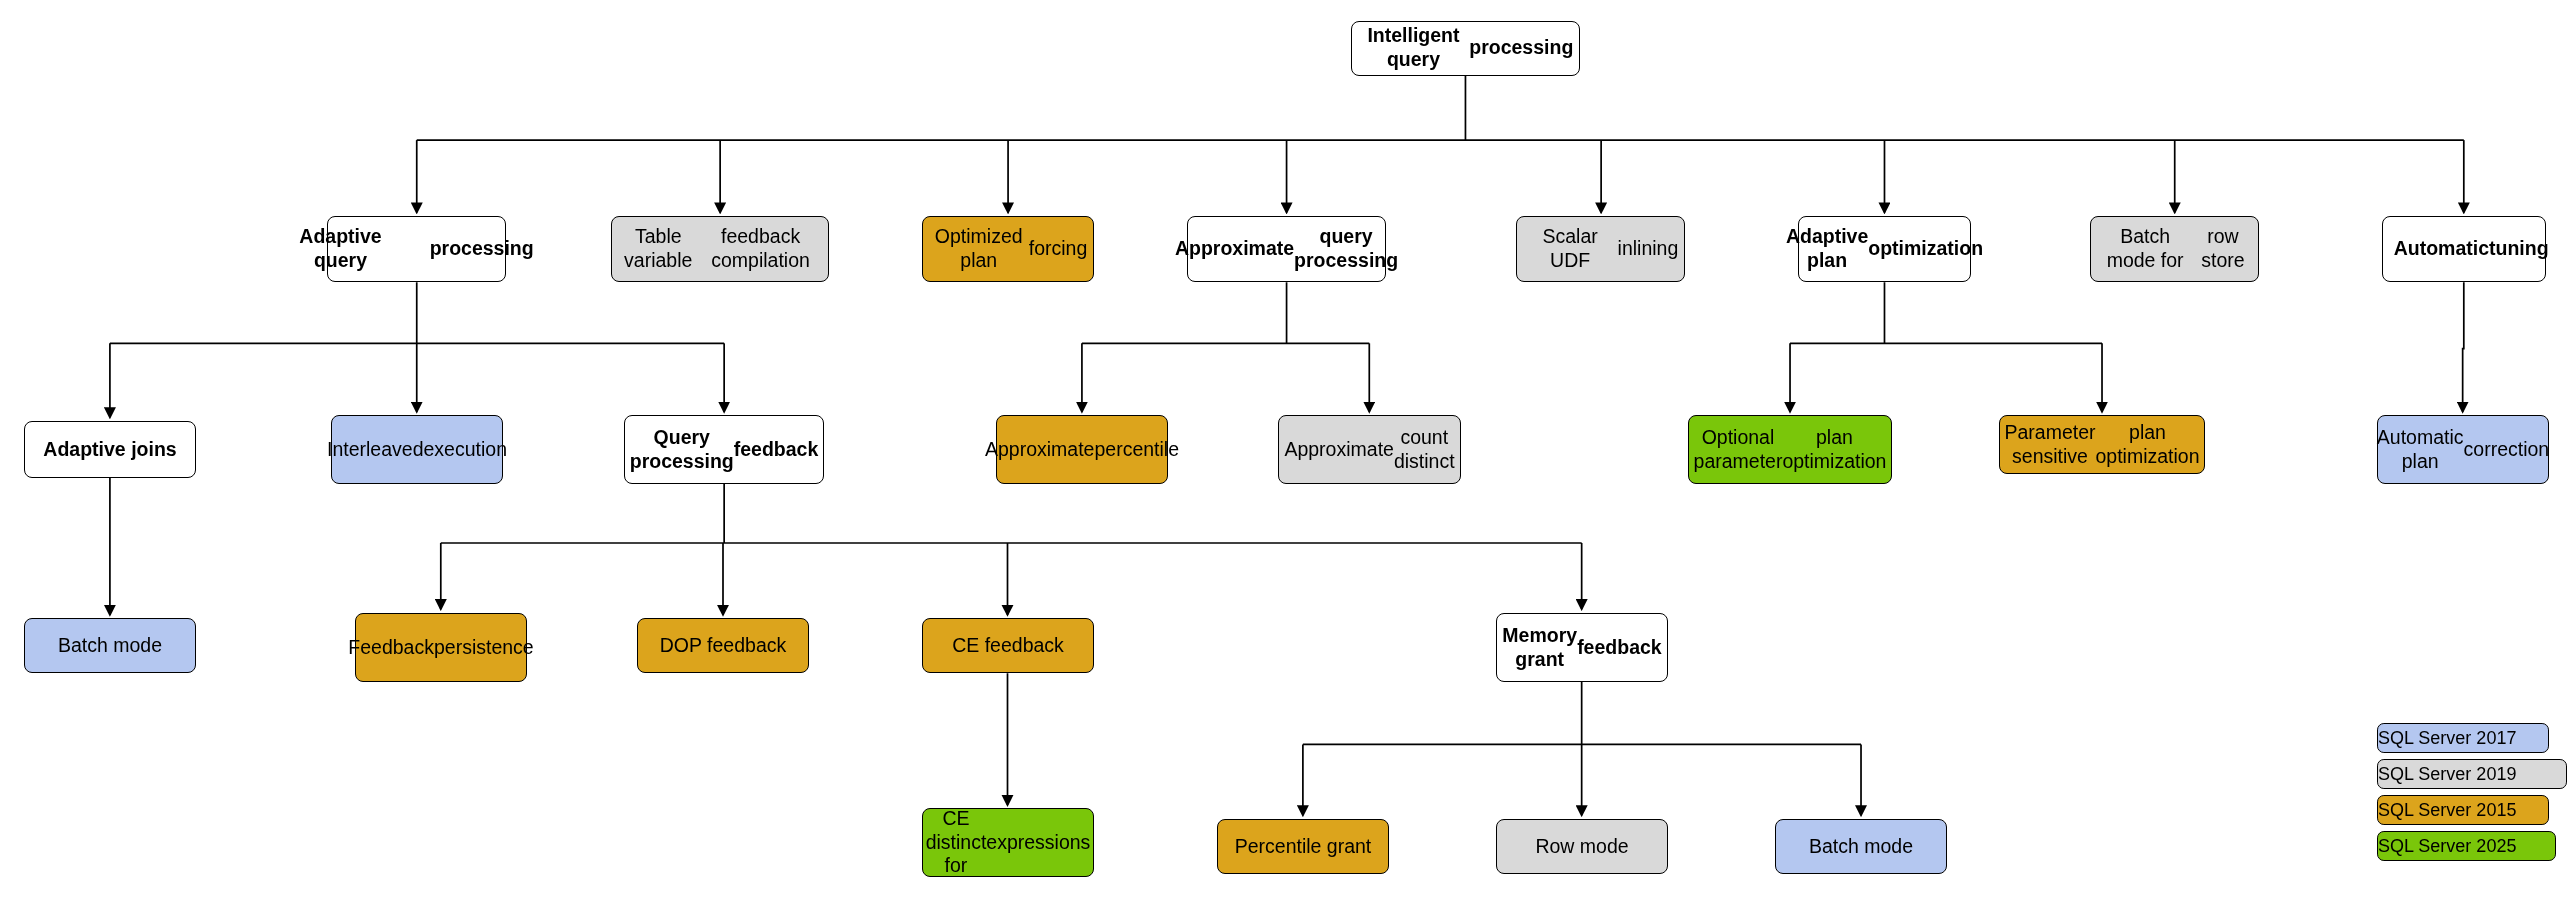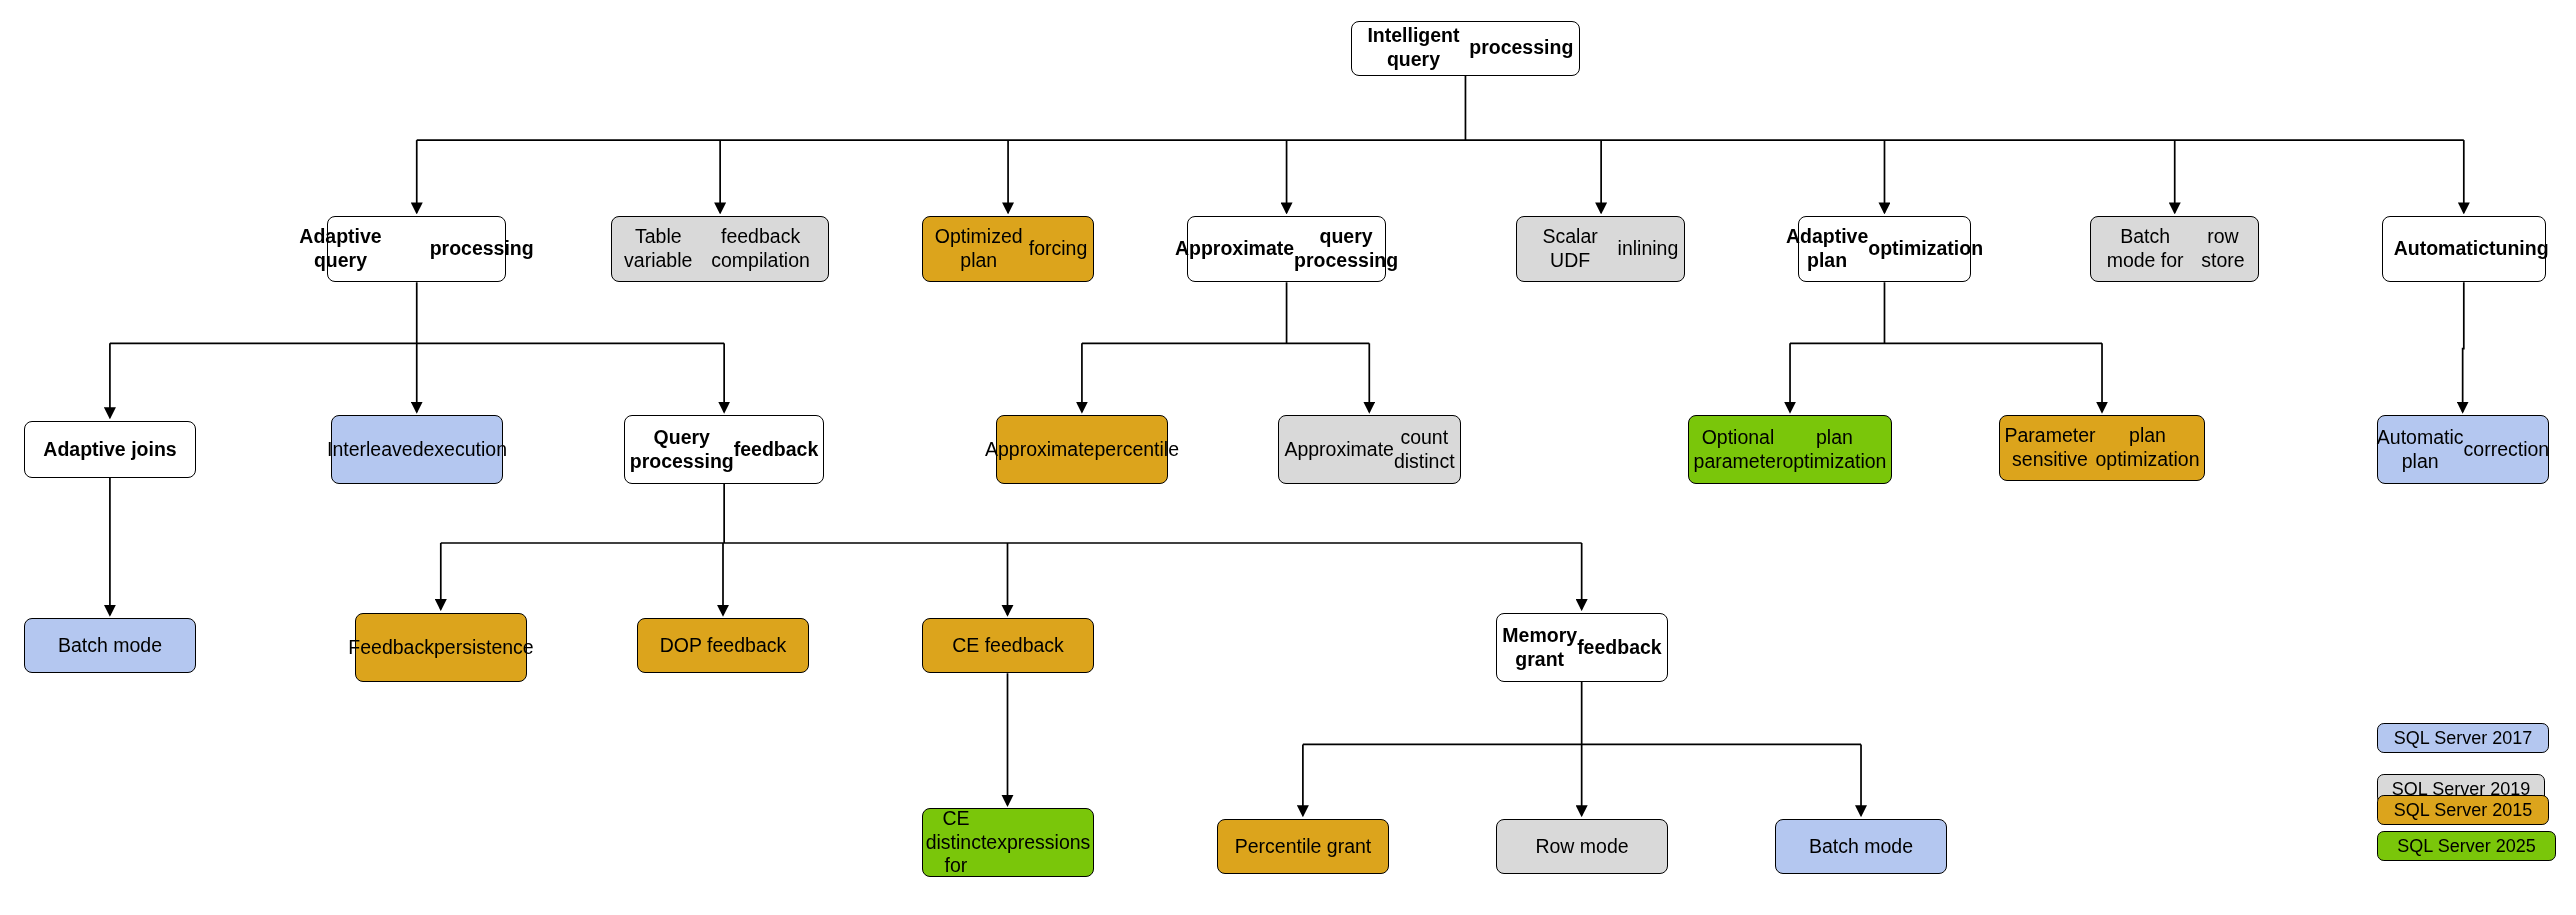--- a/index.html
+++ b/index.html
@@ -41,21 +41,20 @@
     z-index: 2;
   }
   .node.bold { font-weight: bold; }
   .legend-item {
     position: absolute;
     box-sizing: border-box;
     border: 1.7px solid #000000;
     border-radius: 6.9px;
     display: flex;
     align-items: center;
-    justify-content: center;
     font-size: 18px;
     color: #000000;
     background: #ffffff;
     z-index: 2;
   }
 </style>
 </head>
 <body>
 
 <div id="canvas">
@@ -172,21 +171,21 @@
       <div class="node" style="left: 1278px; top: 415px; width: 183px; height: 69px; background: rgb(217, 217, 217);">
         <span>Approximate</span>
         <br>
         <span>count distinct</span>
       </div>
       <div class="node" style="left: 1688px; top: 415px; width: 204px; height: 69px; background: rgb(122, 198, 10);">
         <span>Optional parameter</span>
         <br>
         <span>plan optimization</span>
       </div>
-      <div class="node" style="left: 1999px; top: 415px; width: 206px; height: 66px; background: rgb(220, 164, 28);">
+      <div class="node" style="left: 1999px; top: 415px; width: 206px; height: 59px; background: rgb(220, 164, 28);">
         <span>Parameter sensitive</span>
         <br>
         <span>plan optimization</span>
       </div>
       <div class="node" style="left: 2377px; top: 415px; width: 172px; height: 69px; background: rgb(180, 199, 240);">
         <span>Automatic plan</span>
         <br>
         <span>correction</span>
       </div>
       <div class="node" style="left: 24px; top: 618px; width: 172px; height: 55px; background: rgb(180, 199, 240);">
@@ -220,21 +219,21 @@
         <span>Row mode</span>
       </div>
       <div class="node" style="left: 1775px; top: 819px; width: 172px; height: 55px; background: rgb(180, 199, 240);">
         <span>Batch mode</span>
       </div>
     </div>
   <div id="legend">
       <div class="legend-item" style="left: 2377px; top: 723px; width: 172px; height: 30px; background: rgb(180, 199, 240);">
         <span>SQL Server 2017</span>
       </div>
-      <div class="legend-item" style="left: 2377px; top: 759px; width: 168px; height: 30px; background: rgb(217, 217, 217); margin-top: 15px;">
+      <div class="legend-item" style="left: 2377px; top: 759px; width: 190px; height: 30px; background: rgb(217, 217, 217);">
         <span>SQL Server 2019</span>
       </div>
       <div class="legend-item" style="left: 2377px; top: 795px; width: 172px; height: 30px; background: rgb(220, 164, 28);">
         <span>SQL Server 2015</span>
       </div>
       <div class="legend-item" style="left: 2377px; top: 831px; width: 179px; height: 30px; background: rgb(122, 198, 10);">
         <span>SQL Server 2025</span>
       </div>
     </div>
 </div>

